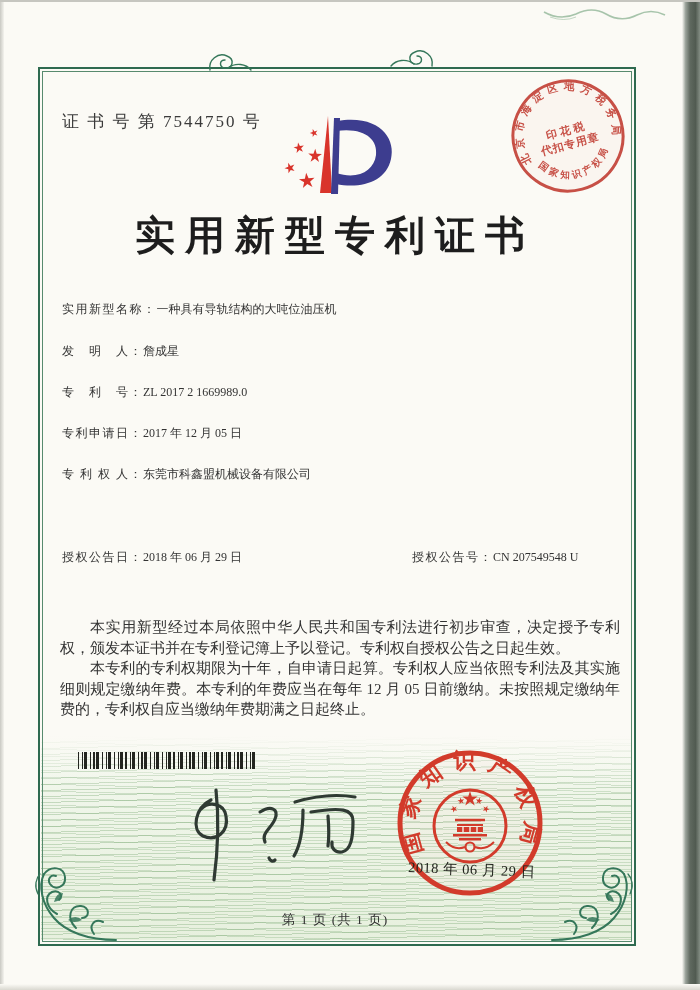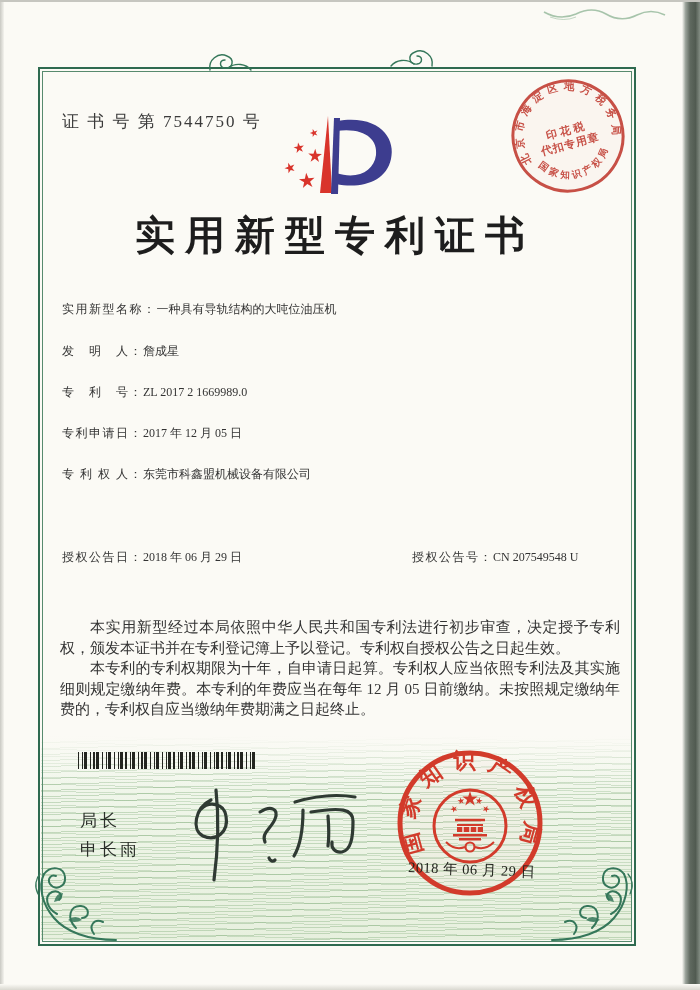--- a/index.html
+++ b/index.html
@@ -202,24 +202,20 @@
       </span>
   </div>
 
   <div class="paragraphs">
     <p>本实用新型经过本局依照中华人民共和国专利法进行初步审查，决定授予专利权，颁发本证书并在专利登记簿上予以登记。专利权自授权公告之日起生效。</p>
     <p>本专利的专利权期限为十年，自申请日起算。专利权人应当依照专利法及其实施细则规定缴纳年费。本专利的年费应当在每年 12 月 05 日前缴纳。未按照规定缴纳年费的，专利权自应当缴纳年费期满之日起终止。</p>
   </div>
 
   <div class="barcode"></div>
 
-  <div class="officer">
-    <div>局长</div>
-    <div>申长雨</div>
-  </div>
 
   <svg class="sig-svg" width="185" height="115" viewBox="0 0 185 115">
     <g fill="none" stroke="#2f3a33" stroke-width="3.2" stroke-linecap="round">
       <path d="M28,24 C12,32 8,54 20,60 C33,66 46,56 43,40 C41,27 26,25 18,33"></path>
       <path d="M33,14 C36,42 35,74 31,104"></path>
       <path d="M77,36 C88,29 96,33 92,43 C88,53 78,57 82,66"></path>
       <path d="M86,82 c1,3 4,4 6,2"></path>
       <path d="M112,26 C132,20 154,18 172,21"></path>
       <path d="M120,34 C120,54 117,70 111,80"></path>
       <path d="M128,36 C158,31 170,33 170,45 C170,62 168,74 159,76 C152,77 148,72 149,66"></path>
@@ -254,14 +250,15 @@
       <rect x="58" y="86" width="34" height="2.5" stroke="none"></rect>
       <rect x="64" y="90" width="22" height="2.5" stroke="none"></rect>
       <circle cx="75" cy="99" r="4.5" fill="none" stroke-width="2.2"></circle>
       <path d="M70,99 C62,102 56,99 51,94" fill="none" stroke-width="2"></path>
       <path d="M80,99 C88,102 94,99 99,94" fill="none" stroke-width="2"></path>
     </g>
   </svg>
 
   <div class="seal-date">2018 年 06 月 29 日</div>
 
+  <div class="footer">第 1 页 (共 1 页)</div>
 
 </div>
 
 </body></html>

